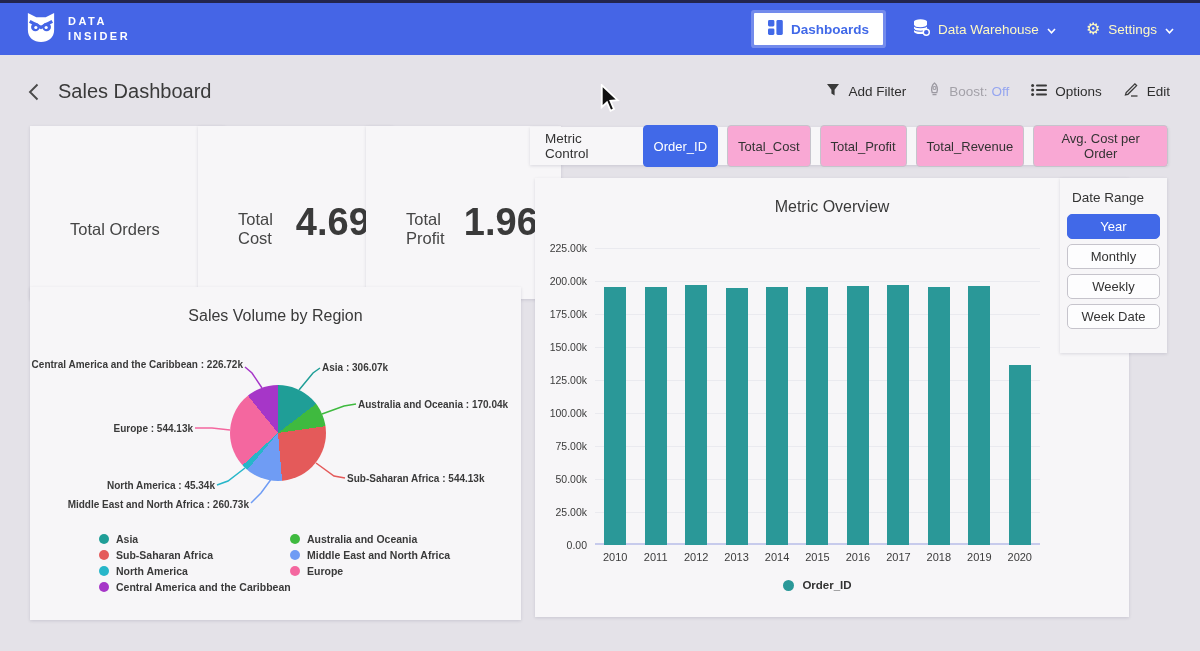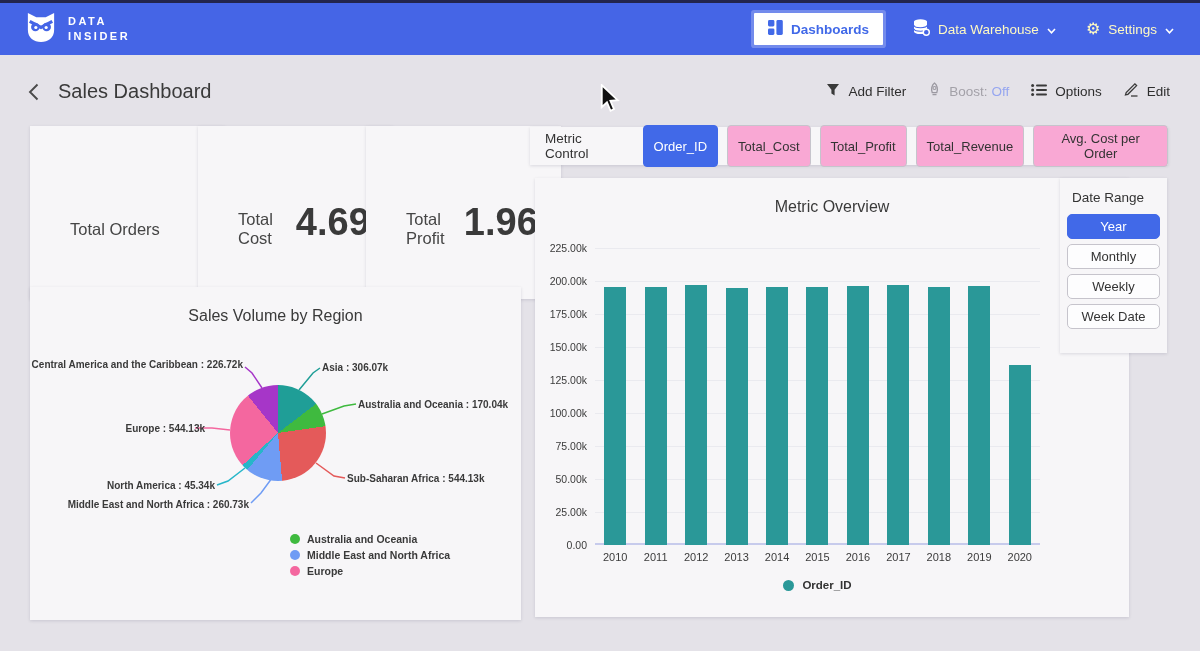--- a/index.html
+++ b/index.html
@@ -325,22 +325,40 @@
         <polyline points="200,143 182,141 165,141" stroke="#f4679f" fill="none" stroke-width="1.5"></polyline>
         <polyline points="232,101 222,86 215,80" stroke="#a636c8" fill="none" stroke-width="1.5"></polyline>
       </svg>
     <div id="pie" style="background: conic-gradient(rgb(31, 158, 151) 0deg, rgb(31, 158, 151) 52.54deg, rgb(63, 186, 63) 52.54deg, rgb(63, 186, 63) 81.73deg, rgb(228, 90, 90) 81.73deg, rgb(228, 90, 90) 175.14deg, rgb(111, 156, 244) 175.14deg, rgb(111, 156, 244) 219.89deg, rgb(39, 182, 201) 219.89deg, rgb(39, 182, 201) 227.68deg, rgb(244, 103, 159) 227.68deg, rgb(244, 103, 159) 321.08deg, rgb(166, 54, 200) 321.08deg, rgb(166, 54, 200) 360deg);"></div>
     <div id="pie-labels">
         <div class="pie-label" style="left: 292px; top: 75px;">Asia : 306.07k</div>
         <div class="pie-label" style="left: 328px; top: 112px;">Australia and Oceania : 170.04k</div>
         <div class="pie-label" style="left: 317px; top: 186px;">Sub-Saharan Africa : 544.13k</div>
         <div class="pie-label" style="right: 272px; top: 212px;">Middle East and North Africa : 260.73k</div>
         <div class="pie-label" style="right: 306px; top: 193px;">North America : 45.34k</div>
-        <div class="pie-label" style="right: 316px; top: 136px; text-align: right;">Europe : 544.13k</div>
+        <div class="pie-label" style="right: 328px; top: 136px; text-align: right;">Europe : 544.13k</div>
         <div class="pie-label" style="right: 278px; top: 72px;">Central America and the Caribbean : 226.72k</div>
+      </div>
+    <div class="pie-legend-col" id="pie-legend-col1">
+        <div class="pl-row">
+          <span class="pl-dot" style="background: rgb(31, 158, 151);"></span>
+          <span class="pl-text">Asia</span>
+        </div>
+        <div class="pl-row">
+          <span class="pl-dot" style="background: rgb(228, 90, 90);"></span>
+          <span class="pl-text">Sub-Saharan Africa</span>
+        </div>
+        <div class="pl-row">
+          <span class="pl-dot" style="background: rgb(39, 182, 201);"></span>
+          <span class="pl-text">North America</span>
+        </div>
+        <div class="pl-row">
+          <span class="pl-dot" style="background: rgb(166, 54, 200);"></span>
+          <span class="pl-text">Central America and the Caribbean</span>
+        </div>
       </div>
     <div class="pie-legend-col" id="pie-legend-col2">
         <div class="pl-row">
           <span class="pl-dot" style="background: rgb(63, 186, 63);"></span>
           <span class="pl-text">Australia and Oceania</span>
         </div>
         <div class="pl-row">
           <span class="pl-dot" style="background: rgb(111, 156, 244);"></span>
           <span class="pl-text">Middle East and North Africa</span>
         </div>

